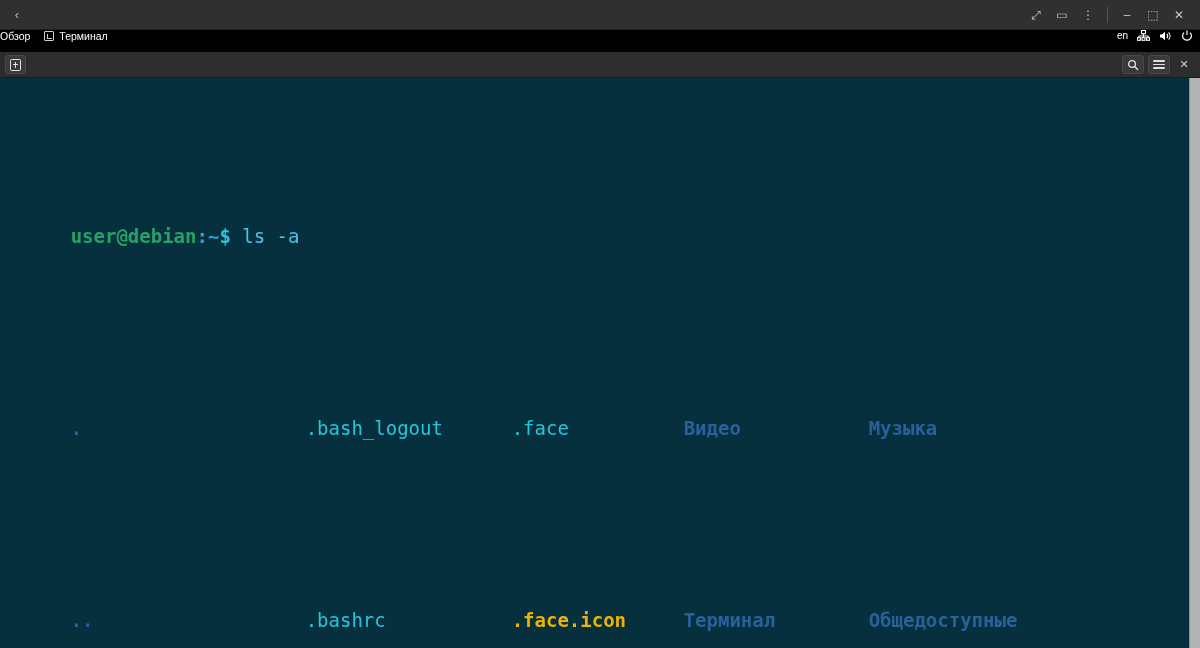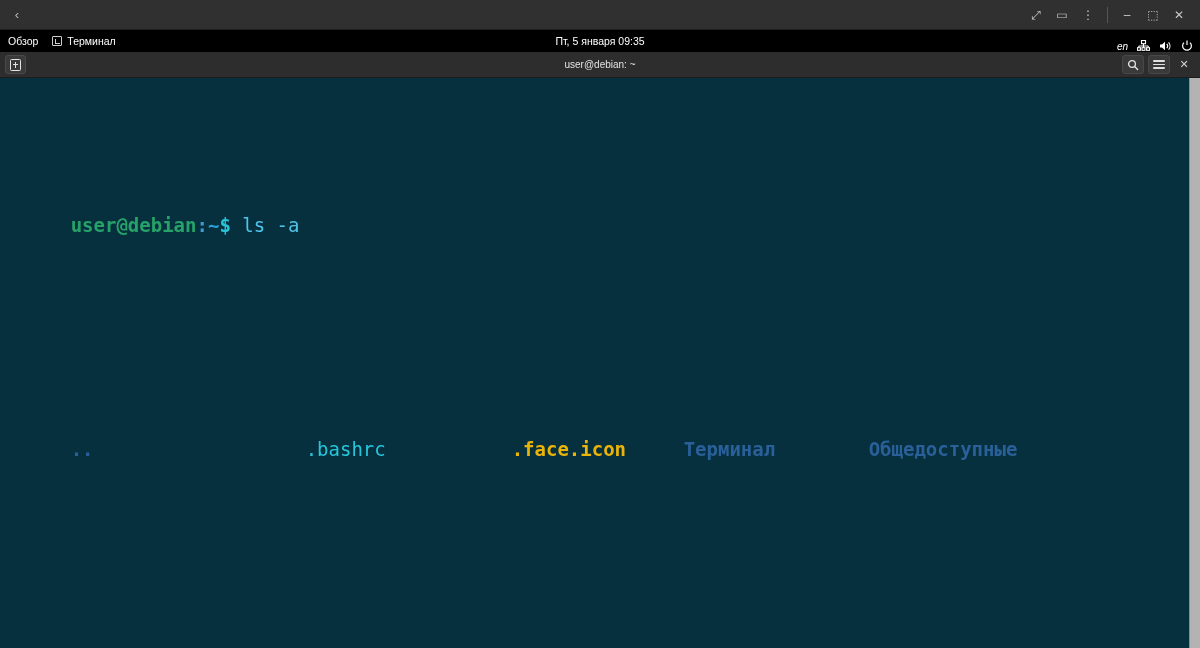--- a/index.html
+++ b/index.html
@@ -72,23 +72,22 @@
     position: relative;
     height: 22px;
     background: #000000;
     display: flex;
     align-items: center;
     color: #ffffff;
     font-size: 10.5px;
   }
   .gp-left {
     display: flex;
-    align-items: center;
+    align-items: flex-start;
     height: 22px;
-    padding-left: 8px;
     gap: 14px;
   }
   .gp-item {
     display: flex;
     align-items: center;
     gap: 5px;
     color: #ffffff;
     font-size: 10.5px;
     white-space: nowrap;
   }
@@ -111,25 +110,24 @@
     left: 0; right: 0;
     text-align: center;
     font-size: 10.5px;
     color: #ffffff;
     pointer-events: none;
     white-space: nowrap;
   }
   .gp-right {
     margin-left: auto;
     display: flex;
-    align-items: flex-end;
+    align-items: flex-start;
     height: 22px;
     padding-right: 7px;
     gap: 9px;
-    font-style: italic;
   }
   .gp-kbd { font-size: 10px; color: #ffffff; }
   .gp-ic { display: flex; align-items: center; }
 
   
   .term-header {
     position: relative;
     height: 26px;
     background: #2d2d2d;
     border-bottom: 1px solid #1c1c1c;
@@ -192,21 +190,21 @@
 
   .hamburger { width: 12px; display: flex; flex-direction: column; gap: 2px; }
   .hamburger i { display: block; height: 1.6px; background: #e0e0e0; border-radius: 1px; }
 
   
   .term-body {
     position: relative;
     height: 570px;
     background: #07303f;
     overflow: hidden;
-    padding: 3px 0 0 0;
+    padding: 14px 0 0 0;
     font-family: "DejaVu Sans Mono", "Liberation Mono", monospace;
     font-size: 19px;
     line-height: 32px;
     white-space: pre;
   }
   .term-scroll {
     position: absolute;
     top: 0; right: 0;
     width: 11px;
     height: 100%;
@@ -253,21 +251,20 @@
     <div class="gp-left">
       <div class="gp-item">
         <span>Обзор</span>
       </div>
       <div class="gp-item">
         <span class="gp-appicon"></span>
         <span>Терминал</span>
       </div>
     </div>
 
-    <div class="gp-clock">Пт, 5 января  09:35</div>
 
     <div class="gp-right">
       <span class="gp-kbd">en</span>
       <span class="gp-ic">
         <svg width="13" height="12" viewBox="0 0 13 12">
           <rect x="4.5" y="0.5" width="4" height="3.2" fill="none" stroke="#fff" stroke-width="1.1"></rect>
           <path d="M6.5 3.7 V6 M1.8 6 H11.2 M1.8 6 V7.6 M11.2 6 V7.6 M6.5 6 V7.6" stroke="#fff" stroke-width="1.1" fill="none"></path>
           <rect x="0.4" y="7.7" width="3" height="2.6" fill="none" stroke="#fff" stroke-width="1.1"></rect>
           <rect x="5" y="7.7" width="3" height="2.6" fill="none" stroke="#fff" stroke-width="1.1"></rect>
           <rect x="9.6" y="7.7" width="3" height="2.6" fill="none" stroke="#fff" stroke-width="1.1"></rect>
@@ -289,21 +286,20 @@
     </div>
   </div>
 
   <div class="term-header">
     <div class="th-left">
       <div class="th-newtab">
         <span class="nt-glyph"></span>
       </div>
     </div>
 
-    <div class="th-title">user@debian: ~</div>
 
     <div class="th-right">
       <div class="th-btn">
         <svg width="12" height="12" viewBox="0 0 12 12">
           <circle cx="5" cy="5" r="3.4" stroke="#e6e6e6" stroke-width="1.3" fill="none"></circle>
           <path d="M7.6 7.6 L10.6 10.6" stroke="#e6e6e6" stroke-width="1.4" stroke-linecap="round"></path>
         </svg>
       </div>
       <div class="th-btn">
         <span class="hamburger">
@@ -315,20 +311,23 @@
       <div class="th-btn flat">✕</div>
     </div>
   </div>
 
   <div class="term-body">
 
     <div class="line">
       <span class="c-user2">user@debian</span><span class="c-colon">:</span><span class="c-path">~</span><span class="c-dollar">$</span><span class="c-cmd"> <span>ls -a</span></span>
     </div>
 
+    <div class="line grid-row">
+      <span class="col col1 c-dir">.</span><span class="col col2 c-file">.bash_logout</span><span class="col col3 c-file">.face</span><span class="col col4 c-dir">Видео</span><span class="col col5 c-dir">Музыка</span>
+    </div>
 
     <div class="line grid-row">
       <span class="col col1 c-dir">..</span><span class="col col2 c-file">.bashrc</span><span class="col col3 c-link">.face.icon</span><span class="col col4 c-dir">Терминал</span><span class="col col5 c-dir">Общедоступные</span>
     </div>
 
     
 
     
 
     

